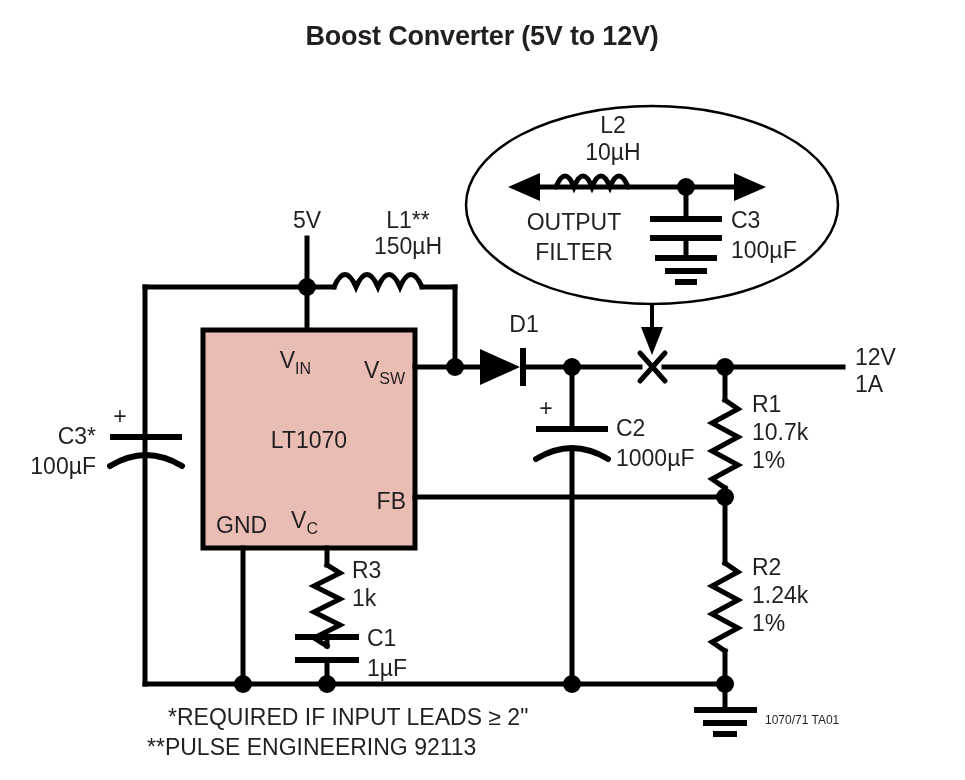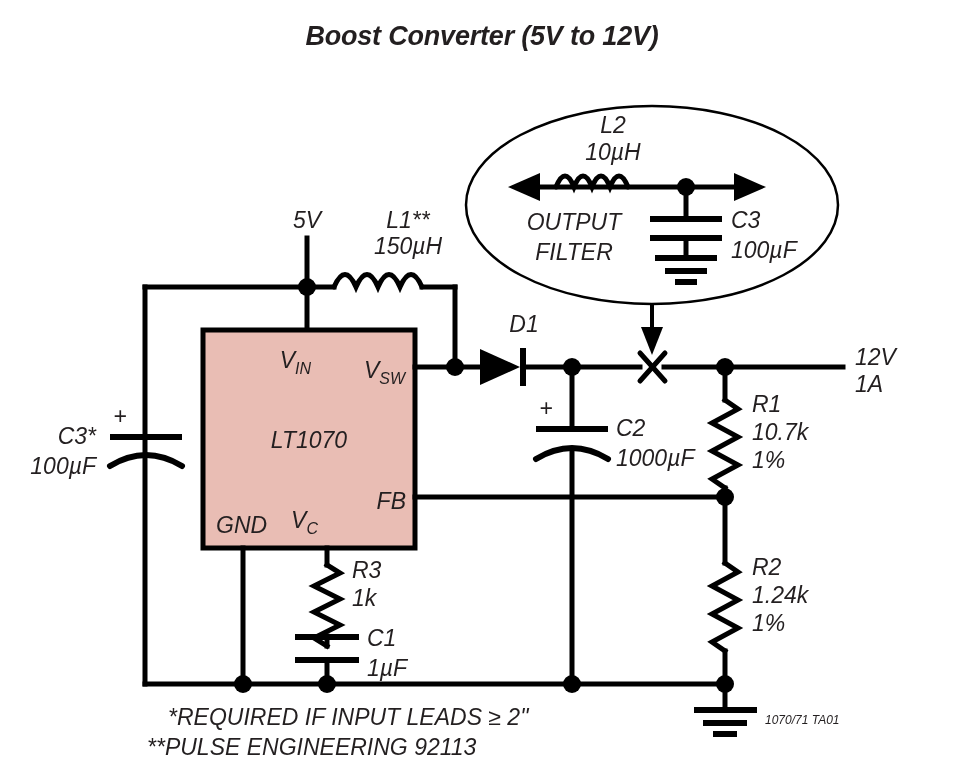--- a/index.html
+++ b/index.html
@@ -12,21 +12,20 @@
     width: 965px;
     height: 780px;
     font-family: "Liberation Sans", sans-serif;
     color: #231f20;
     overflow: hidden;
   }
   #schematic-root {
     position: relative;
     width: 767px;
     height: 780px;
-    font-style: italic;
   }
   svg#circuit {
     display: block;
     width: 965px;
     height: 780px;
   }
   .wire {
     fill: none;
     stroke: #000000;
     stroke-width: 5;

